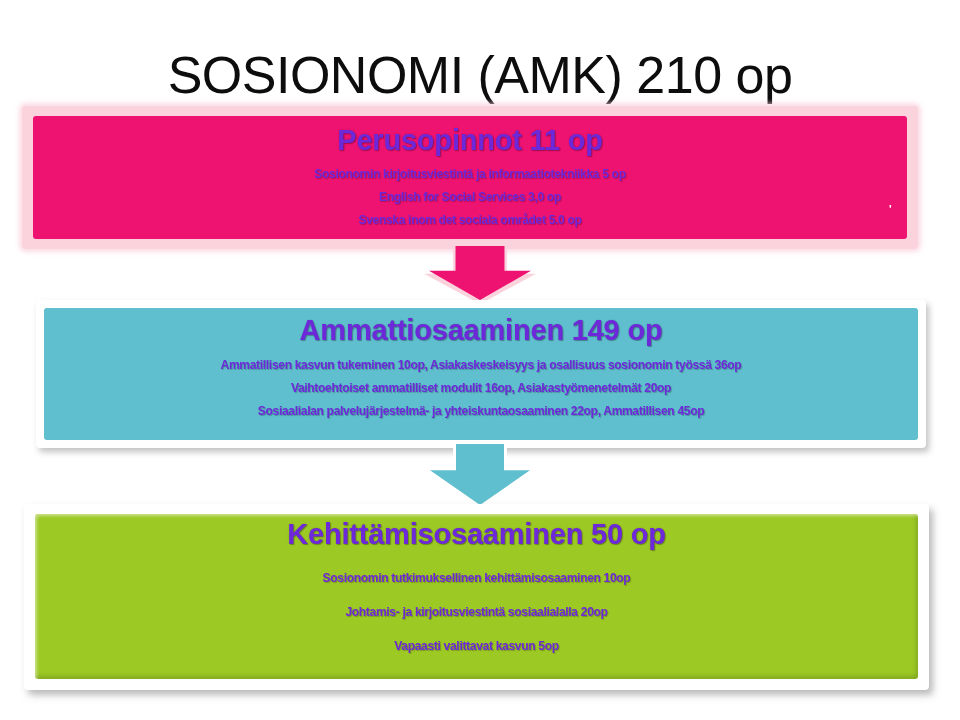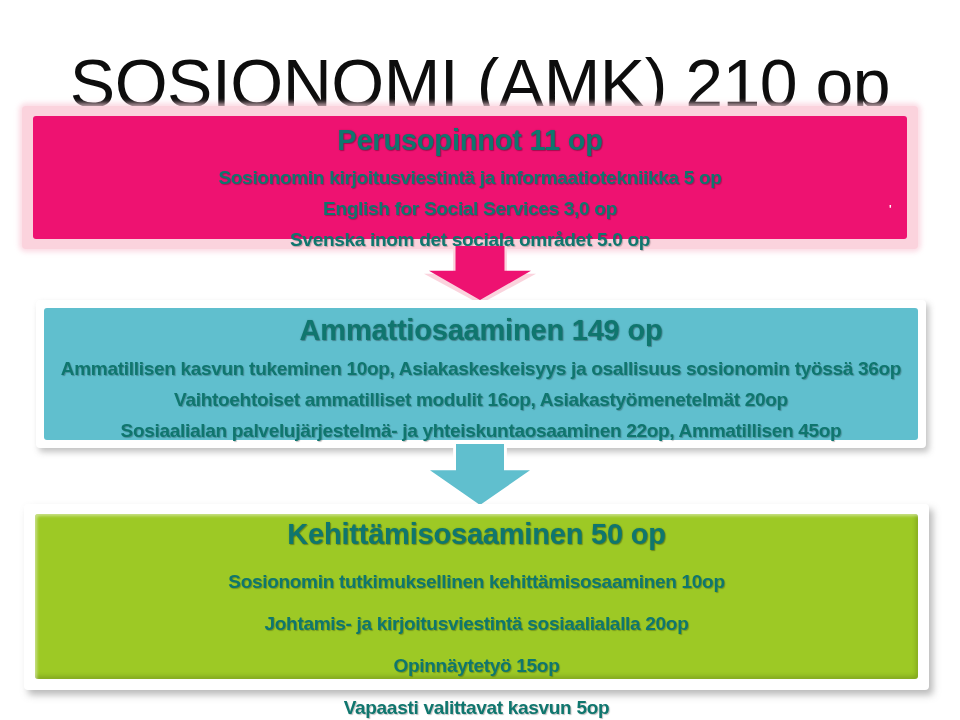--- a/index.html
+++ b/index.html
@@ -16,21 +16,21 @@
   }
 
   
   .slide-title {
     position: absolute;
     left: 0;
     top: 48px;
     width: 960px;
     text-align: center;
     font-family: "Liberation Sans", sans-serif;
-    font-size: 68px;
+    font-size: 52px;
     font-weight: 400;
     color: #0d0d0d;
     letter-spacing: -0.5px;
     white-space: nowrap;
     line-height: 1.05;
   }
 
   
   .block {
     position: absolute;
@@ -45,31 +45,31 @@
     position: absolute;
     border-radius: 3px;
     overflow: hidden;
   }
   .block .content {
     position: absolute;
     left: 0;
     right: 0;
     top: 0;
     text-align: center;
-    color: #0f766e;
+    color: #6d28d9;
   }
   .blk-heading {
     font-size: 29px;
     font-weight: bold;
     letter-spacing: -0.2px;
     white-space: nowrap;
     text-shadow: 1px 1px 1px rgba(0,0,0,0.28), 0 0 2px rgba(0,0,0,0.18);
   }
   .blk-line {
-    font-size: 19px;
+    font-size: 12px;
     font-weight: bold;
     white-space: nowrap;
     letter-spacing: -0.3px;
     text-shadow: 1px 1px 1px rgba(0,0,0,0.25);
   }
 
   
   #block-perusopinnot { left: 22px; top: 106px; width: 896px; height: 143px; }
   #block-perusopinnot .frame {
     background: #fbd3dd;
@@ -209,16 +209,15 @@
   <div class="arrow-inner"></div>
 </div>
 
 <div class="block" id="block-kehittamisosaaminen">
   <div class="frame"></div>
   <div class="fill"></div>
   <div class="content">
     <div class="blk-heading">Kehittämisosaaminen  50 op</div>
     <div class="blk-line">Sosionomin tutkimuksellinen kehittämisosaaminen 10op</div>
     <div class="blk-line">Johtamis- ja kirjoitusviestintä sosiaalialalla 20op</div>
-    <div class="blk-line">Opinnäytetyö 15op</div>
     <div class="blk-line">Vapaasti valittavat kasvun 5op</div>
   </div>
 </div>
 
 </body></html>

